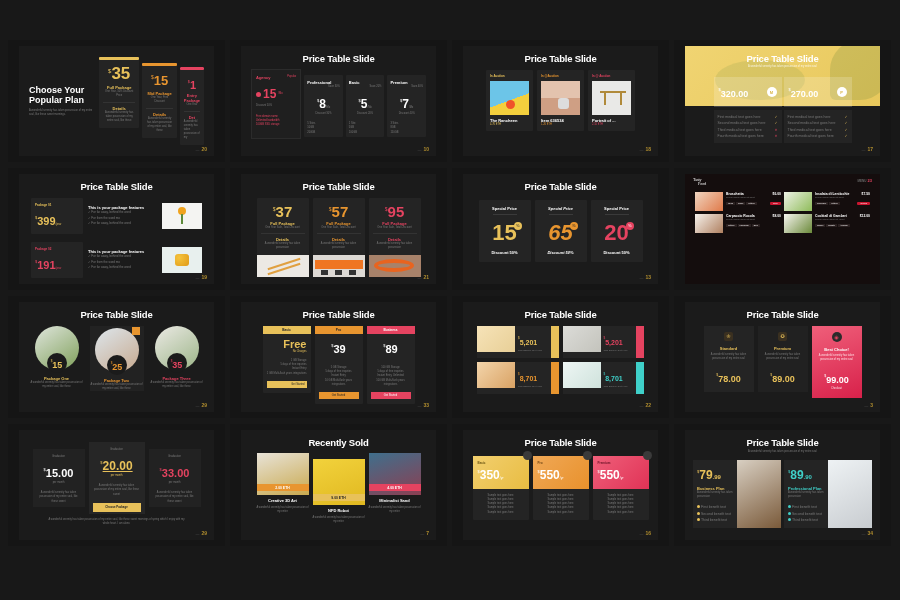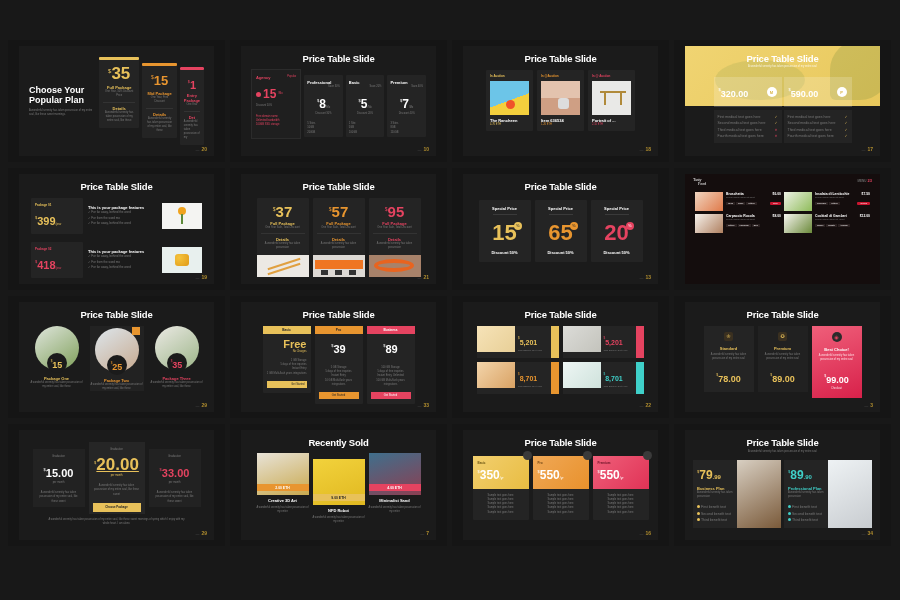--- a/index.html
+++ b/index.html
@@ -196,21 +196,21 @@
         <div style="position:absolute;left:30px;top:14px;width:90px;height:40px;background:rgba(120,150,70,.18);border-radius:50%;"></div>
       </div>
       <div class="ttl" style="position:relative;color:#fff;">Price Table Slide</div>
       <div class="tiny2" style="position:relative;text-align:center;color:#fff;opacity:.8;margin-top:1px;">A wonderful serenity has taken possession of my entire soul</div>
       <div style="position:relative;display:flex;justify-content:center;gap:2px;margin-top:8px;">
         <div style="width:68px;background:rgba(255,255,255,.18);padding:6px 5px;display:flex;justify-content:space-between;align-items:center;">
           <span><span style="font-size:4px;vertical-align:super;color:#fff;">$</span><span style="font-size:9px;font-weight:bold;color:#fff;">320.00</span></span>
           <span style="width:10px;height:10px;border-radius:50%;background:#fff;color:#d9b64a;font-size:4px;display:flex;align-items:center;justify-content:center;font-weight:bold;">M</span>
         </div>
         <div style="width:68px;background:rgba(255,255,255,.18);padding:6px 5px;display:flex;justify-content:space-between;align-items:center;">
-          <span><span style="font-size:4px;vertical-align:super;color:#fff;">$</span><span style="font-size:9px;font-weight:bold;color:#fff;">590.00</span></span>
+          <span><span style="font-size:4px;vertical-align:super;color:#fff;">$</span><span style="font-size:9px;font-weight:bold;color:#fff;">270.00</span></span>
           <span style="width:10px;height:10px;border-radius:50%;background:#fff;color:#d9b64a;font-size:4px;display:flex;align-items:center;justify-content:center;font-weight:bold;">P</span>
         </div>
       </div>
       <div style="display:flex;justify-content:center;gap:2px;margin-top:3px;">
         <div style="width:68px;background:#242424;padding:4px;">
           <div class="chk" style="display:flex;justify-content:space-between;">
               <span>First medical text goes here</span>
               <span style="color:#e8c15a;">✓</span>
             </div>
           <div class="chk" style="display:flex;justify-content:space-between;">
@@ -264,21 +264,21 @@
           <div class="chk gold" style="font-size:3px;">✓ <span>For far away, behind the word</span></div>
         </div>
         <div class="img" style="width:40px;height:26px;background:#f4f4f2;position:relative;">
           <div style="position:absolute;left:16px;top:4px;width:8px;height:8px;border-radius:50%;background:#f0a31e;"></div>
           <div style="position:absolute;left:19px;top:11px;width:1.5px;height:10px;background:#5d8a3a;"></div>
         </div>
       </div>
       <div style="display:flex;gap:5px;padding:0 12px;margin-top:8px;align-items:center;">
         <div class="card" style="width:52px;padding:5px 4px;">
           <div class="lbl red" style="font-size:3px;">Package 02</div>
-          <div style="margin-top:4px;"><span class="red" style="font-size:4px;vertical-align:super;">$</span><span class="amt red" style="font-size:11px;">418</span><span class="tiny2 red">/year</span></div>
+          <div style="margin-top:4px;"><span class="red" style="font-size:4px;vertical-align:super;">$</span><span class="amt red" style="font-size:11px;">191</span><span class="tiny2 red">/year</span></div>
         </div>
         <div style="flex:1;">
           <div class="lbl" style="font-size:4px;">This is your package features</div>
           <div class="chk red" style="font-size:3px;">✓ <span>For far away, behind the word</span></div>
           <div class="chk red" style="font-size:3px;">✓ <span>For from the word mo</span></div>
           <div class="chk red" style="font-size:3px;">✓ <span>For far away, behind the word</span></div>
         </div>
         <div class="img" style="width:40px;height:26px;background:#e8f0ee;position:relative;">
           <div style="position:absolute;left:13px;top:7px;width:14px;height:12px;background:radial-gradient(circle at 30% 30%,#f5c33c,#e09a17);border-radius:3px;"></div>
         </div>
@@ -345,21 +345,21 @@
       <div class="cards" style="margin-top:8px;">
         <div class="card" style="width:52px;height:62px;padding:6px 4px;text-align:center;">
           <div class="lbl">Special Price</div>
           <div style="border-top:1px solid #3a3a3a;margin:3px 10px;"></div>
           <div style="position:relative;display:inline-block;margin-top:4px;">
             <span class="amt gold" style="font-size:22px;">15</span>
             <span style="position:absolute;right:-5px;top:0;width:8px;height:8px;border-radius:50%;background:#e8c15a;color:#222;font-size:4px;line-height:8px;">%</span>
           </div>
           <div class="lbl" style="margin-top:6px;">Discount 50%</div>
         </div>
-        <div class="card" style="width:52px;height:62px;padding:6px 4px;text-align:center;">
+        <div class="card" style="width:52px;height:62px;padding:6px 4px;text-align:center;font-style:italic;">
           <div class="lbl">Special Price</div>
           <div style="border-top:1px solid #3a3a3a;margin:3px 10px;"></div>
           <div style="position:relative;display:inline-block;margin-top:4px;">
             <span class="amt org" style="font-size:22px;">65</span>
             <span style="position:absolute;right:-5px;top:0;width:8px;height:8px;border-radius:50%;background:#e8952f;color:#222;font-size:4px;line-height:8px;">%</span>
           </div>
           <div class="lbl" style="margin-top:6px;">Discount 50%</div>
         </div>
         <div class="card" style="width:52px;height:62px;padding:6px 4px;text-align:center;">
           <div class="lbl">Special Price</div>
@@ -618,21 +618,21 @@
     <div class="inner">
       <div class="cards" style="margin-top:12px;align-items:center;">
         <div style="width:52px;height:58px;background:#222;padding:6px 4px;text-align:center;">
           <div class="tiny2">Graduation</div>
           <div style="margin-top:4px;"><span style="font-size:4px;vertical-align:super;">$</span><span class="amt" style="font-size:11px;">15.00</span></div>
           <div class="tiny2">per month</div>
           <div class="tiny2" style="margin-top:6px;">A wonderful serenity has taken possession of my entire soul, like these sweet</div>
         </div>
         <div style="width:56px;height:72px;background:#262626;padding:6px 4px;text-align:center;">
           <div class="tiny2">Graduation</div>
-          <div style="margin-top:4px;"><span class="gold" style="font-size:4px;vertical-align:super;">$</span><span class="amt gold" style="font-size:17px;text-decoration:underline;">20.00</span></div>
+          <div style="margin-top:4px;"><span class="gold" style="font-size:4px;vertical-align:super;">$</span><span class="amt gold" style="font-size:12px;text-decoration:underline;">20.00</span></div>
           <div class="tiny2 gold">per month</div>
           <div class="tiny2" style="margin-top:6px;">A wonderful serenity has taken possession of my entire soul, like these sweet</div>
           <div style="background:#e8c15a;color:#222;font-size:2.8px;font-weight:bold;padding:2.5px;margin-top:6px;">Choose Package</div>
         </div>
         <div style="width:52px;height:58px;background:#222;padding:6px 4px;text-align:center;">
           <div class="tiny2">Graduation</div>
           <div style="margin-top:4px;"><span class="red" style="font-size:4px;vertical-align:super;">$</span><span class="amt red" style="font-size:11px;">33.00</span></div>
           <div class="tiny2">per month</div>
           <div class="tiny2" style="margin-top:6px;">A wonderful serenity has taken possession of my entire soul, like these sweet</div>
         </div>

